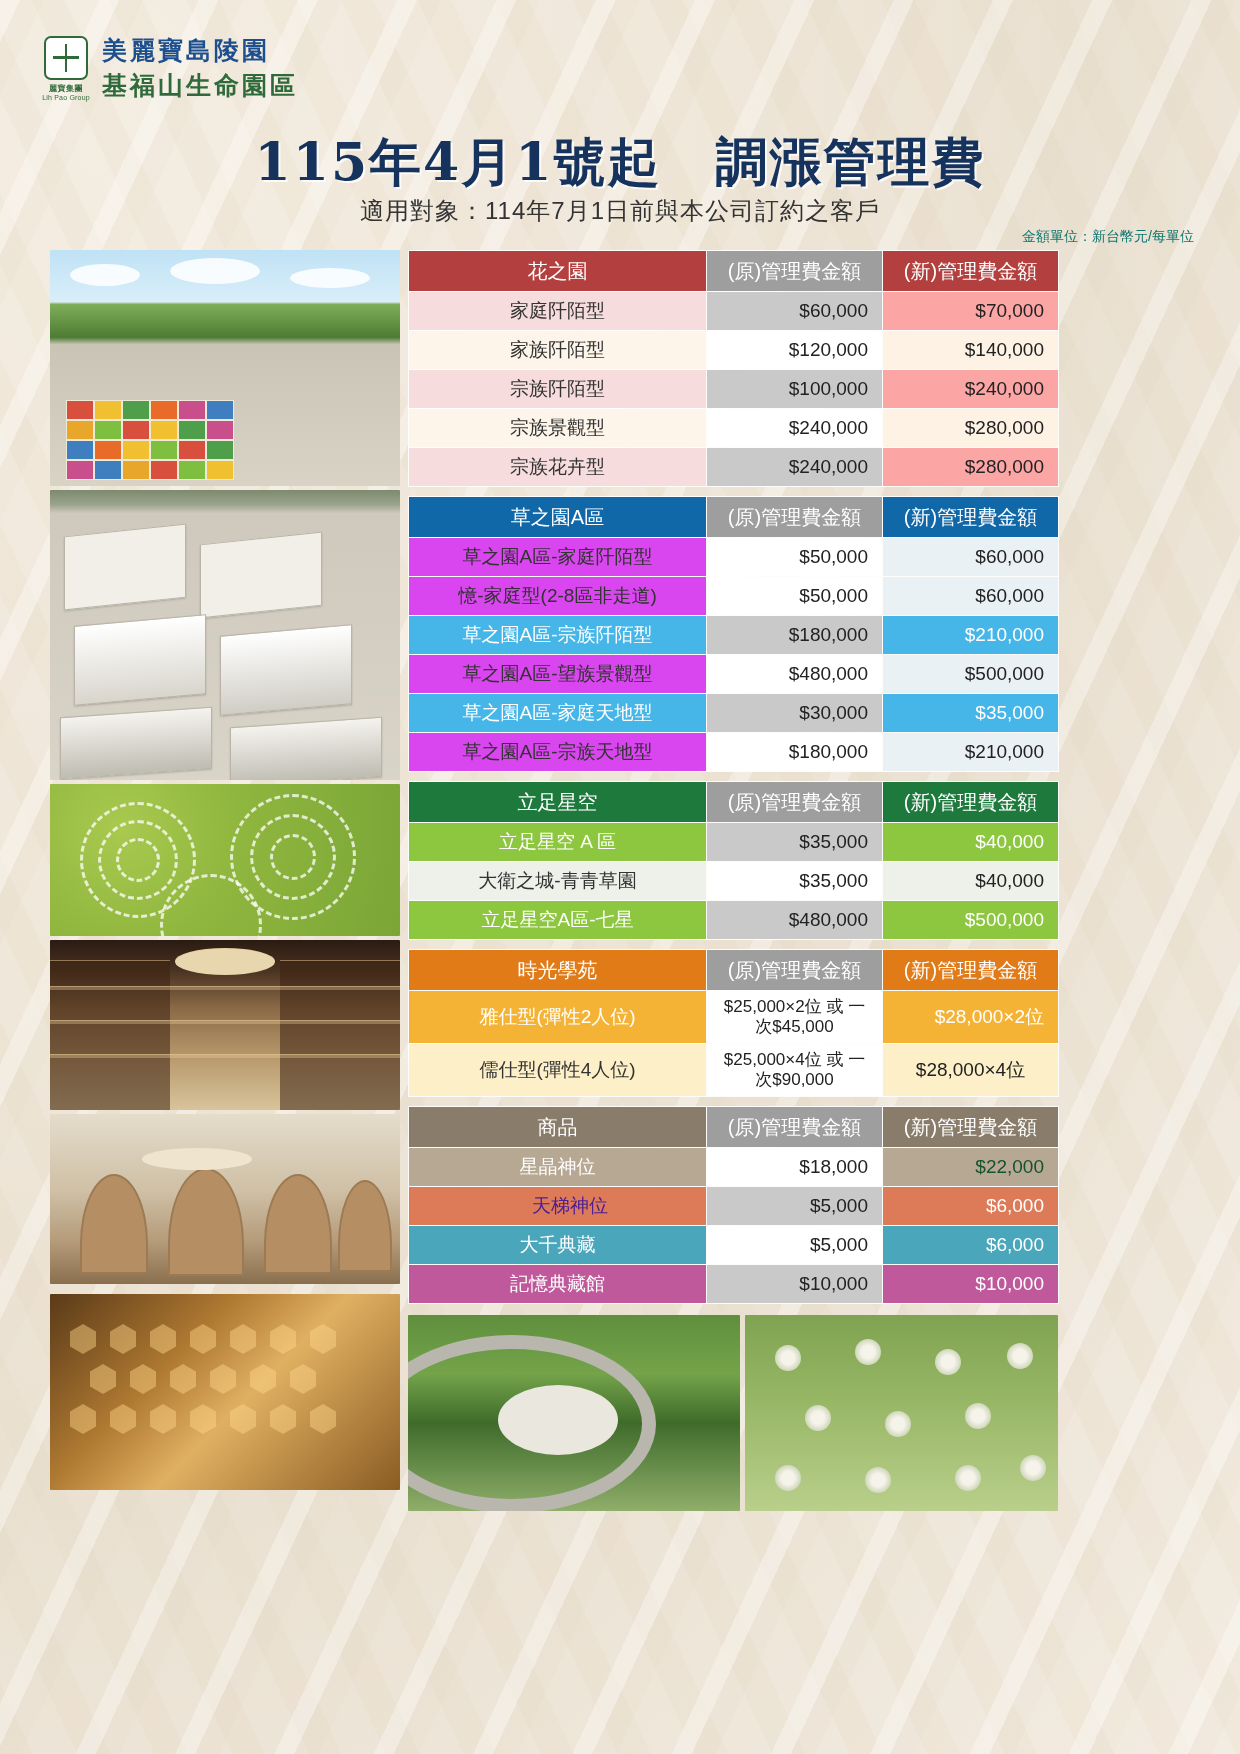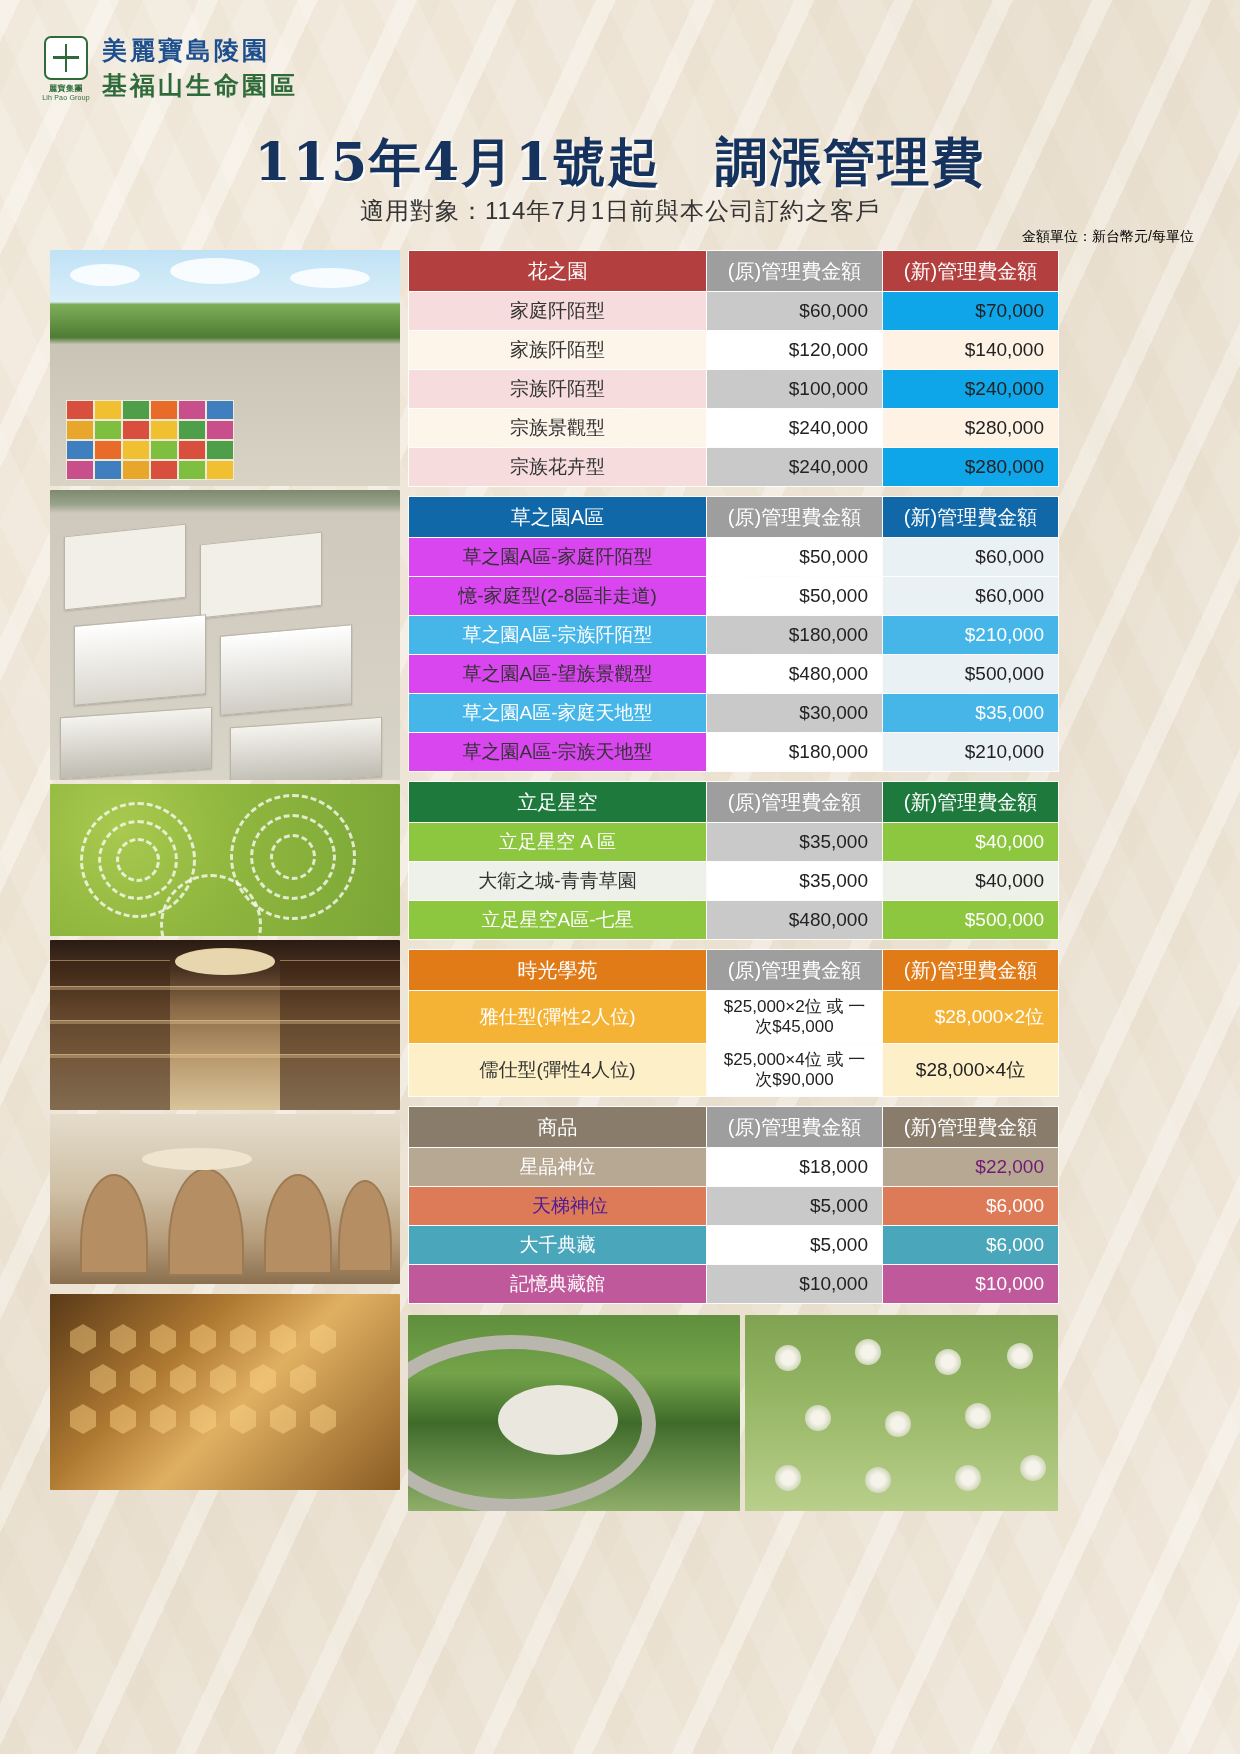--- a/index.html
+++ b/index.html
@@ -130,21 +130,21 @@
     text-align: center;
     font-size: 24px;
     color: #333;
     letter-spacing: 1px;
   }
   .unit-note {
     position: absolute;
     top: 228px;
     right: 46px;
     font-size: 14px;
-    color: #000000;
+    color: #0f766e;
   }
 
   
   .content {
     position: absolute;
     top: 250px;
     left: 50px;
     width: 1148px;
   }
   .columns {
@@ -264,21 +264,21 @@
   .two-line { line-height: 1.15; white-space: normal; font-size: 17px; text-align: center; }
   .tall td { height: 52px; }
 
   
   
   .s-flower .hdr .h-name { background: #b3403f; }
   .s-flower .hdr .h-old  { background: #9e9e9e; }
   .s-flower .hdr .h-new  { background: #b3403f; }
   .s-flower .r-odd .name { background: #f6dcdc; color: #333; }
   .s-flower .r-odd .old  { background: #c9c9c9; color: #222; }
-  .s-flower .r-odd .new  { background: #0ea5e9; color: #222; }
+  .s-flower .r-odd .new  { background: #fca5a5; color: #222; }
   .s-flower .r-even .name{ background: #fdf4ea; color: #333; }
   .s-flower .r-even .old { background: #ffffff; color: #222; }
   .s-flower .r-even .new { background: #fdf2e4; color: #222; }
 
   
   .s-grass .hdr .h-name { background: #1168a8; }
   .s-grass .hdr .h-old  { background: #9e9e9e; }
   .s-grass .hdr .h-new  { background: #1168a8; }
   .s-grass .r-odd .name { background: #46b6e8; color: #fff; }
   .s-grass .r-odd .old  { background: #c9c9c9; color: #222; }
@@ -308,21 +308,21 @@
   .s-time .r-even .name{ background: #fdf0c8; color: #333; }
   .s-time .r-even .old { background: #ffffff; color: #222; }
   .s-time .r-even .new { background: #fdf0c8; color: #222; text-align: center; }
 
   
   .s-goods .hdr .h-name { background: #8a7c6b; }
   .s-goods .hdr .h-old  { background: #9e9e9e; }
   .s-goods .hdr .h-new  { background: #8a7c6b; }
   .s-goods .g1 .name { background: #b7a894; color: #fff; }
   .s-goods .g1 .old  { background: #ffffff; color: #222; }
-  .s-goods .g1 .new  { background: #b7a894; color: #701a75; margin-top: 8px; }
+  .s-goods .g1 .new  { background: #b7a894; color: #14532d; margin-top: 8px; }
   .s-goods .g2 .name { background: #dd7a58; color: #4c1d95; padding-left: 39px; }
   .s-goods .g2 .old  { background: #c9c9c9; color: #222; }
   .s-goods .g2 .new  { background: #dd7a58; color: #fff; }
   .s-goods .g3 .name { background: #4aa6bb; color: #fff; }
   .s-goods .g3 .old  { background: #ffffff; color: #222; }
   .s-goods .g3 .new  { background: #4aa6bb; color: #fff; }
   .s-goods .g4 .name { background: #c0599b; color: #fff; }
   .s-goods .g4 .old  { background: #c9c9c9; color: #222; }
   .s-goods .g4 .new  { background: #c0599b; color: #fff; }
 </style>

